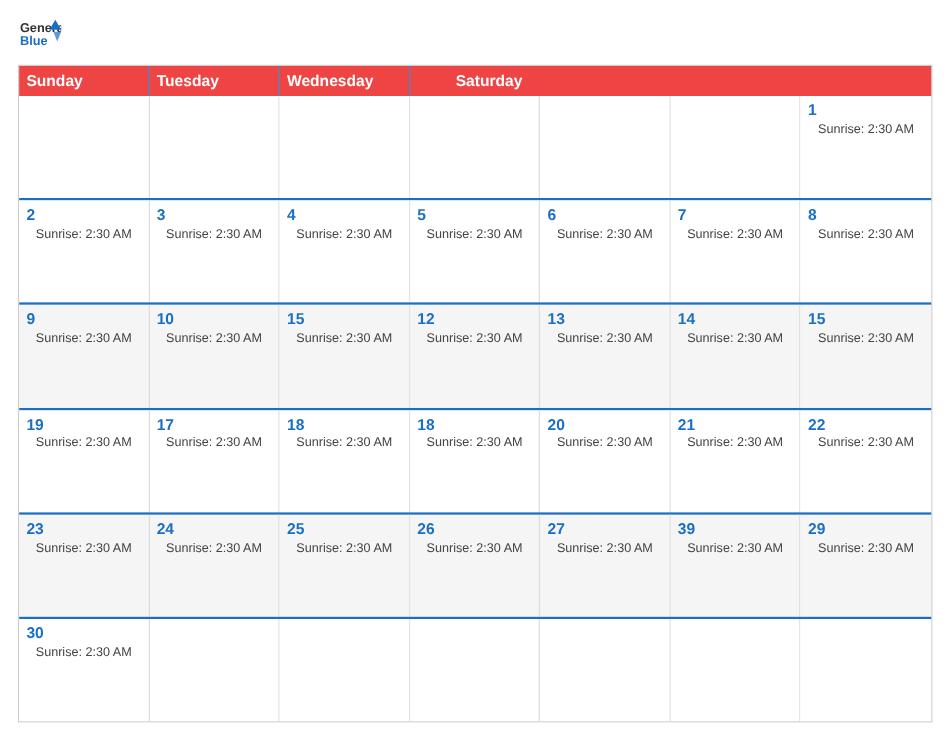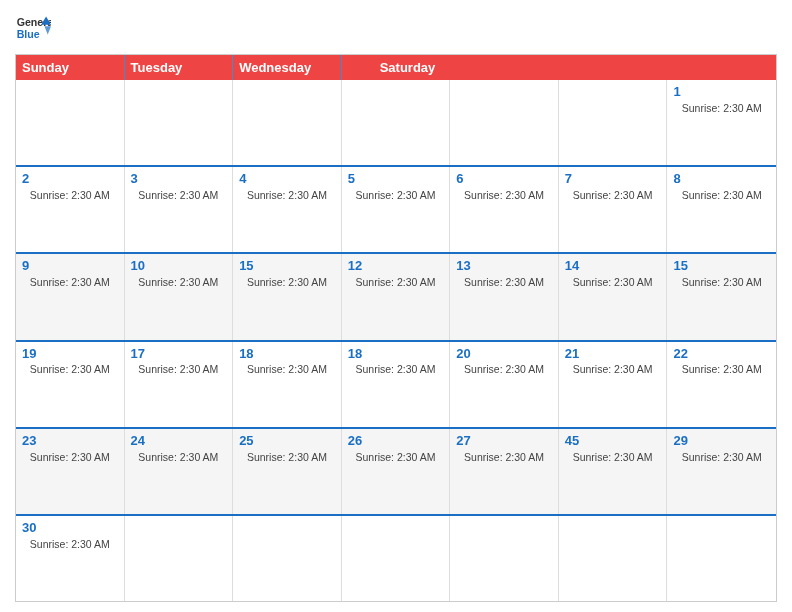--- a/index.html
+++ b/index.html
@@ -246,21 +246,21 @@
           </div>
           <div class="cal-cell alt-row">
             <div class="day-number">26</div>
             <div class="day-info">Sunrise: 2:30 AM</div>
           </div>
           <div class="cal-cell alt-row">
             <div class="day-number">27</div>
             <div class="day-info">Sunrise: 2:30 AM</div>
           </div>
           <div class="cal-cell alt-row">
-            <div class="day-number">45</div>
+            <div class="day-number">39</div>
             <div class="day-info">Sunrise: 2:30 AM</div>
           </div>
           <div class="cal-cell alt-row">
             <div class="day-number">29</div>
             <div class="day-info">Sunrise: 2:30 AM</div>
           </div>
         </div>
         <div class="cal-row">
           <div class="cal-cell">
             <div class="day-number">30</div>

